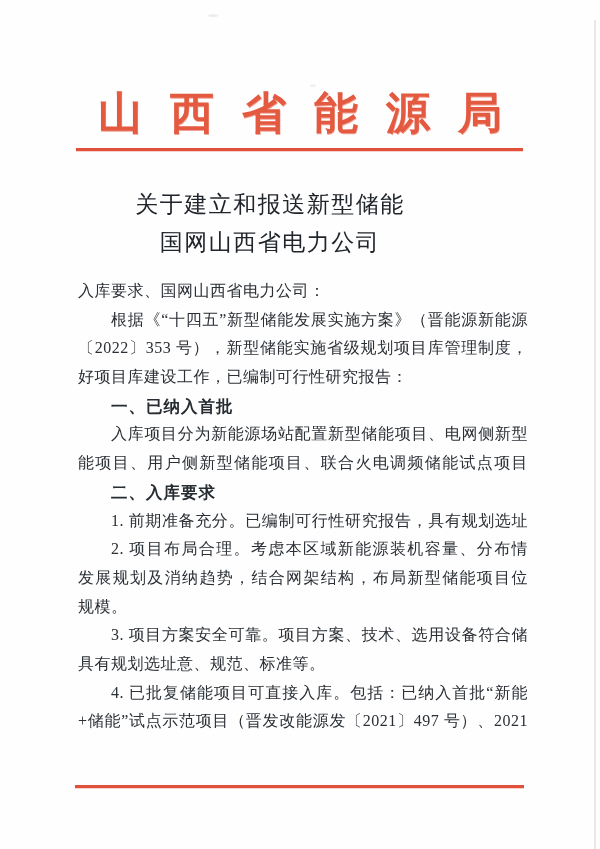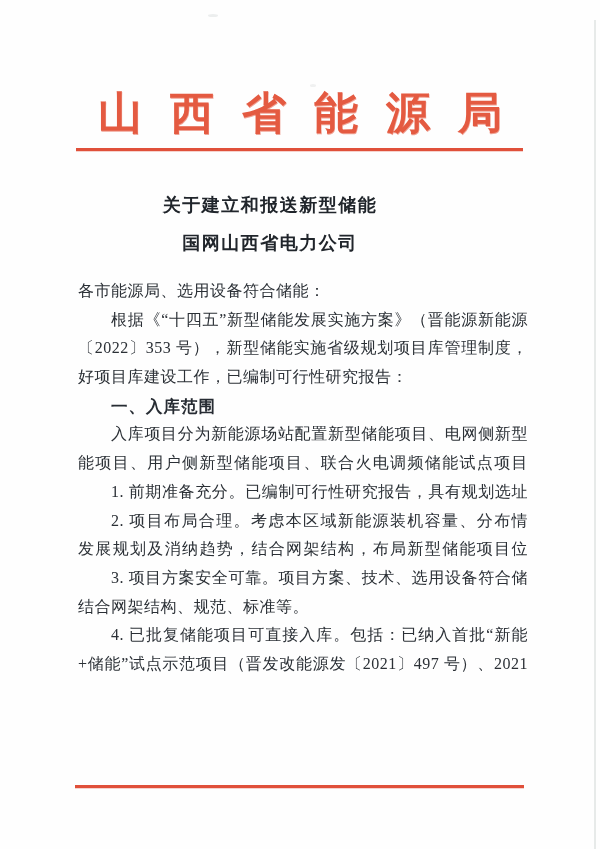--- a/index.html
+++ b/index.html
@@ -46,23 +46,23 @@
   }
   .rule.top    { left: 76px; top: 148px; width: 447px; height: 3px; }
   .rule.bottom { left: 75px; top: 785px; width: 449px; height: 3px; }
 
   
   .doc-title {
     position: absolute;
     left: 0; top: 186px;
     width: 540px;
     text-align: center;
-    font-size: 18px;
+    font-size: 23px;
     line-height: 38px;
-    font-weight: 700;
+    font-weight: 400;
     color: #20252b;
     letter-spacing: 1.5px;
   }
 
   
   .body-text {
     position: absolute;
     left: 78px; top: 277px;
     width: 450px;
     color: #2b3036;
@@ -101,32 +101,34 @@
   <div class="agency">山西省能源局</div>
 
   <div class="rule top"></div>
 
   <div class="doc-title">
     <div>关于建立和报送新型储能</div>
     <div>国网山西省电力公司</div>
   </div>
 
   <div class="body-text">
-      <div class="line">各市能源局、选用设备符合储能：</div>
+      <div class="line">入库要求、国网山西省电力公司：</div>
       <div class="line indent fill">根据《“十四五”新型储能发展实施方案》（晋能源新能源发</div>
       <div class="line fill">〔2022〕353 号），新型储能实施省级规划项目库管理制度，为做</div>
       <div class="line">好项目库建设工作，已编制可行性研究报告：</div>
-      <div class="line indent heading">一、入库范围</div>
+      <div class="line indent heading">一、已纳入首批</div>
       <div class="line indent fill">入库项目分为新能源场站配置新型储能项目、电网侧新型储</div>
       <div class="line fill">能项目、用户侧新型储能项目、联合火电调频储能试点项目等。</div>
+      <div class="line indent heading">二、入库要求</div>
       <div class="line indent fill">1. 前期准备充分。已编制可行性研究报告，具有规划选址意</div>
       <div class="line indent fill">2. 项目布局合理。考虑本区域新能源装机容量、分布情况、</div>
       <div class="line fill">发展规划及消纳趋势，结合网架结构，布局新型储能项目位置、</div>
+      <div class="line">规模。</div>
       <div class="line indent fill">3. 项目方案安全可靠。项目方案、技术、选用设备符合储能</div>
-      <div class="line">结合网架结构、规范、标准等。</div>
+      <div class="line">具有规划选址意、规范、标准等。</div>
       <div class="line indent fill">4. 已批复储能项目可直接入库。包括：已纳入首批“新能源</div>
       <div class="line fill">+储能”试点示范项目（晋发改能源发〔2021〕497 号）、2021 年</div>
     </div>
 
   <div class="rule bottom"></div>
 
   <div class="scan-edge"></div>
 
 </div>
 

